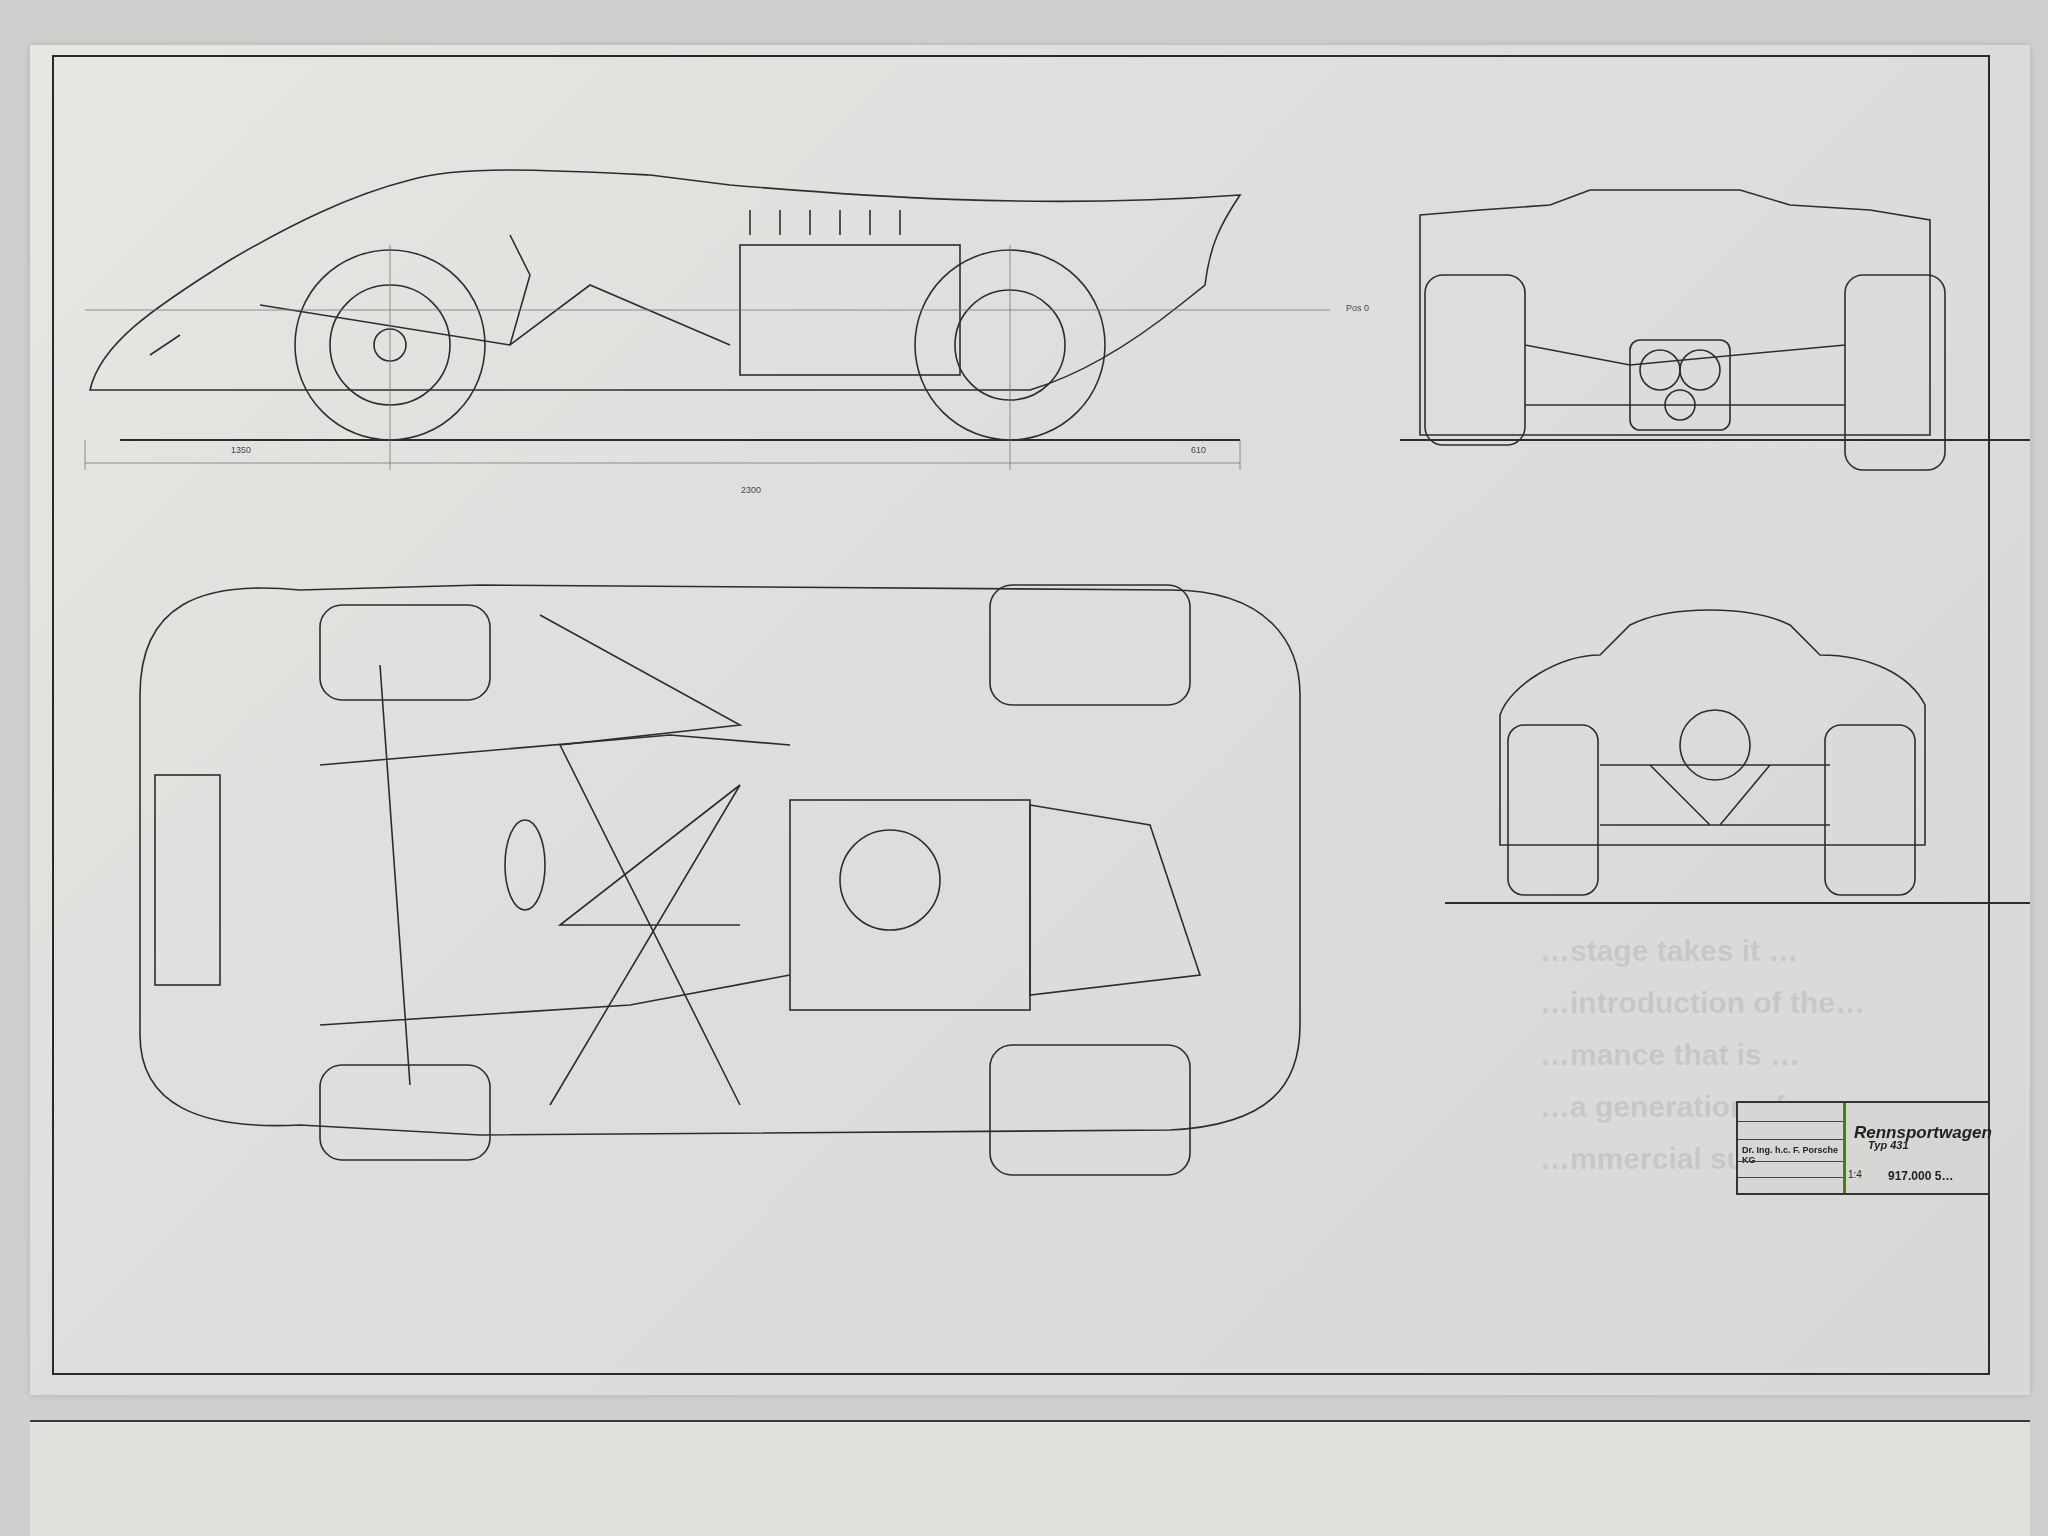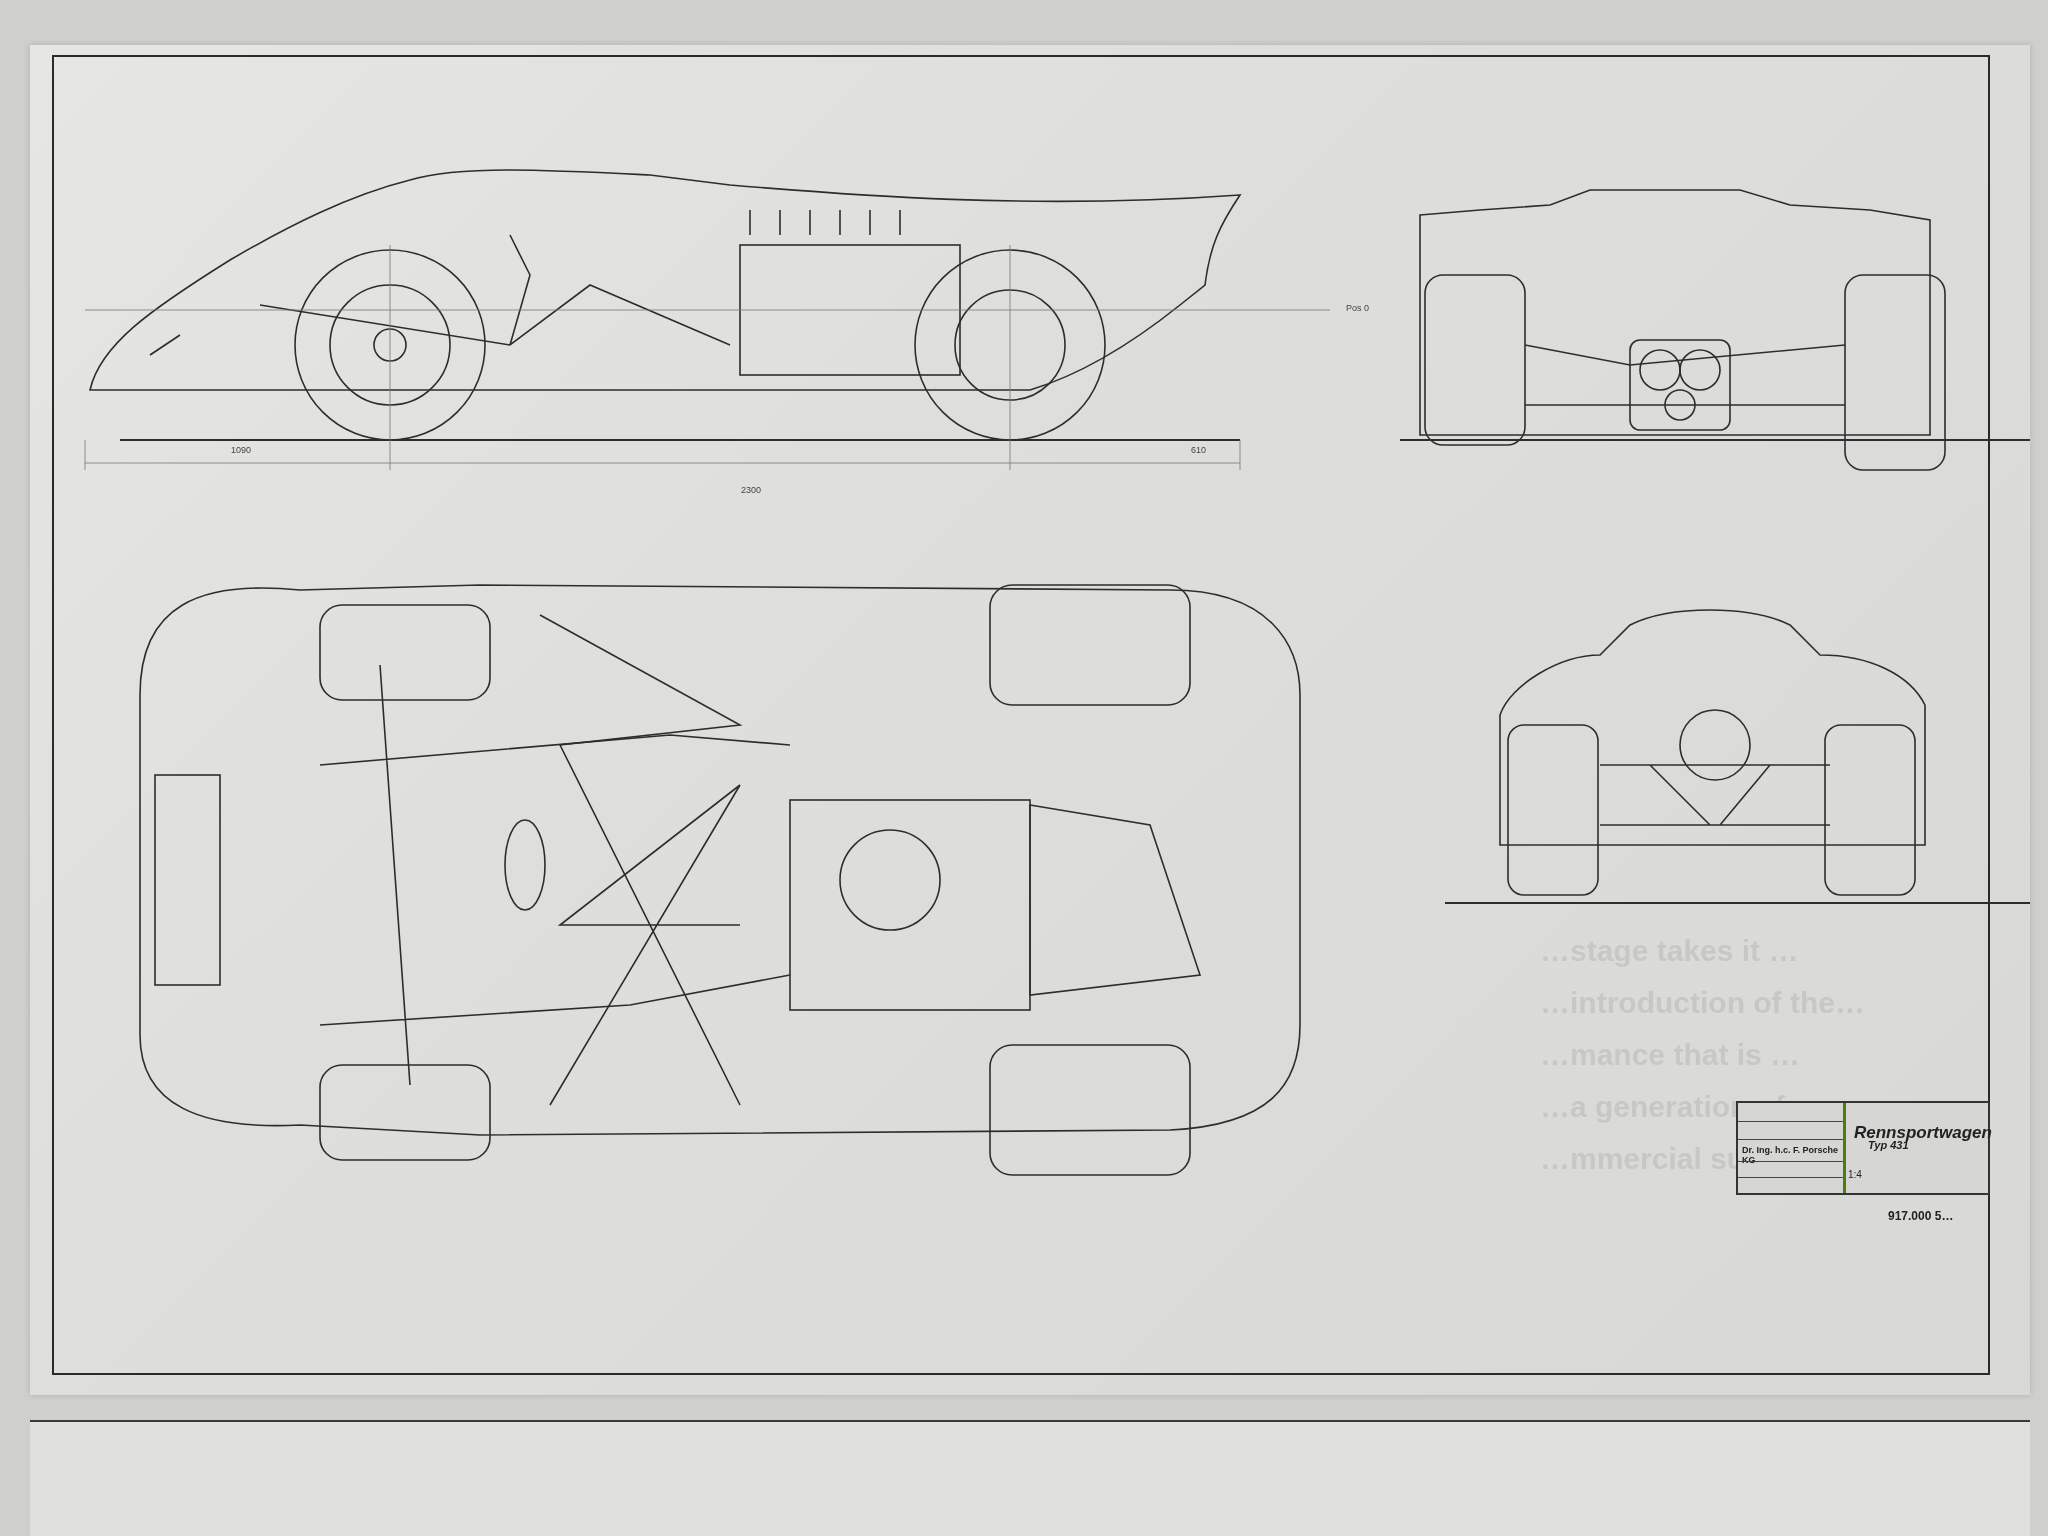--- a/index.html
+++ b/index.html
@@ -7,21 +7,21 @@
   .page{position:absolute;left:30px;top:45px;width:2000px;height:1350px;background:linear-gradient(135deg,#e6e6e3 0%,#dedfdc 40%,#d8d9d6 100%);box-shadow:0 0 6px rgba(0,0,0,.15);}
   .frame{position:absolute;left:22px;top:10px;right:40px;bottom:20px;border:2px solid #2a2a2a;border-bottom-width:2px;}
   .bleed{position:absolute;right:60px;top:880px;width:430px;color:#b9b9b6;font-size:30px;line-height:52px;font-weight:bold;opacity:.55;filter:blur(.6px);}
   .bleed div{white-space:nowrap;}
   .titleblock{position:absolute;right:40px;bottom:200px;width:250px;height:90px;border:2px solid #333;background:#d6d7d4;font-size:8px;color:#222;}
   .tb-left{position:absolute;left:0;top:0;width:105px;height:100%;border-right:3px solid #4d7c0f;}
   .tb-company{position:absolute;left:4px;top:42px;font-size:9px;font-weight:bold;}
   .tb-title{position:absolute;left:116px;top:20px;font-size:17px;font-style:italic;font-weight:bold;}
   .tb-type{position:absolute;left:130px;top:36px;font-size:11px;font-style:italic;font-weight:bold;}
   .tb-scale{position:absolute;left:110px;top:66px;font-size:10px;font-weight:normal;}
-  .tb-number{position:absolute;left:150px;top:66px;font-size:12px;font-weight:bold;margin-top:40px;}
+  .tb-number{position:absolute;left:150px;top:66px;font-size:12px;font-weight:bold;}
   .tb-line{position:absolute;left:0;right:0;height:1px;background:#444;}
   .dim{position:absolute;font-size:9px;color:#444;padding-left:31px;}
   .lower-page{position:absolute;left:30px;top:1420px;width:2000px;height:140px;background:#e0e0dd;border-top:2px solid #3a3a3a;}
   svg{position:absolute;left:0;top:0;}
 </style>
 </head>
 <body>
 
 <div class="page">
   <div class="frame"></div>
@@ -79,21 +79,21 @@
         <path d="M1470,670 C1480,640 1530,610 1570,610 L1600,580 C1640,560 1720,560 1760,580 L1790,610 C1840,610 1880,630 1895,660 L1895,800 L1470,800 Z"></path>
         <rect x="1478" y="680" width="90" height="170" rx="16"></rect>
         <rect x="1795" y="680" width="90" height="170" rx="16"></rect>
         <circle cx="1685" cy="700" r="35"></circle>
         <path d="M1570,720 L1800,720 M1570,780 L1800,780 M1620,720 L1680,780 M1740,720 L1690,780"></path>
         <path d="M1415,858 L2000,858" stroke-width="2"></path>
       </g>
     </g>
   </svg>
 
-  <span class="dim" style="left:170px;top:400px;">1090</span>
+  <span class="dim" style="left:170px;top:400px;">1350</span>
   <span class="dim" style="left:680px;top:400px;margin-top:40px;">2300</span>
   <span class="dim" style="left:1130px;top:400px;">610</span>
   <span class="dim" style="left:1285px;top:258px;">Pos 0</span>
 
   <div class="bleed">
     <div>…stage takes it …</div>
     <div>…introduction of the…</div>
     <div>…mance that is …</div>
     <div>…a generation of …</div>
     <div>…mmercial success, …</div>

